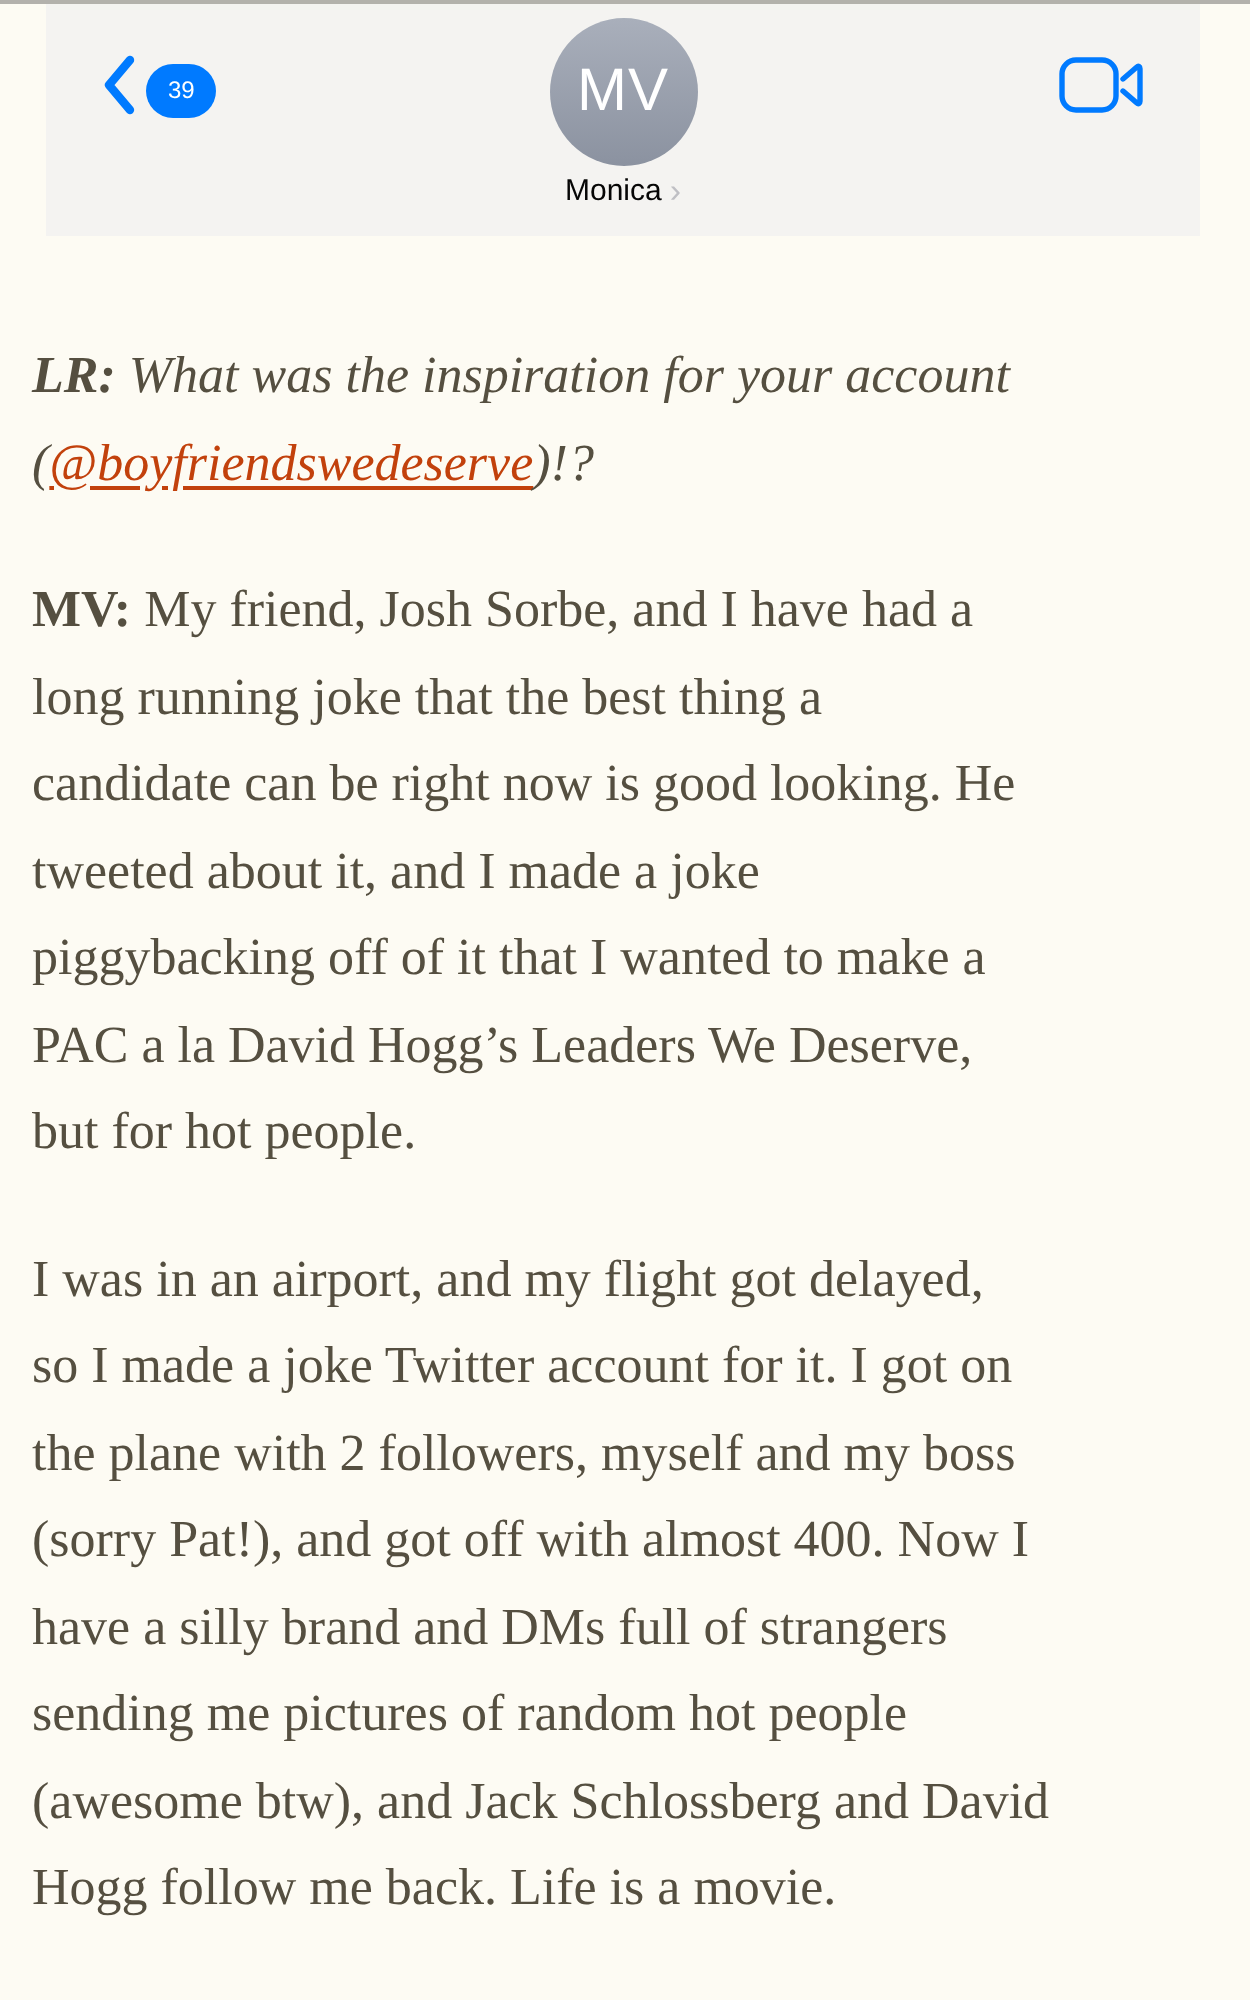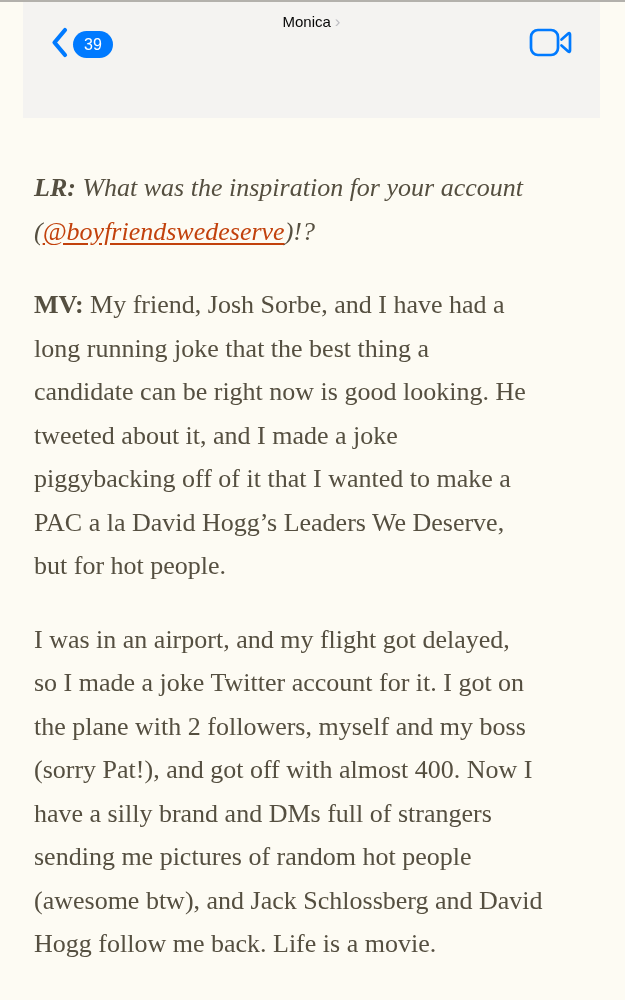--- a/index.html
+++ b/index.html
@@ -33,21 +33,21 @@
     gap: 5px;
     cursor: pointer;
   }
   .badge {
     background: #007aff;
     color: #ffffff;
     height: 27px;
     line-height: 27px;
     padding: 0 11px;
     border-radius: 14px;
-    font-size: 16px;
+    font-size: 12px;
     font-weight: 400;
   }
   .contact {
     position: absolute;
     left: 50%;
     top: 7px;
     transform: translateX(-50%);
     display: flex;
     flex-direction: column;
     align-items: center;
@@ -79,21 +79,21 @@
     line-height: 15px;
   }
   .video-button {
     position: absolute;
     right: 28px;
     top: 24px;
     cursor: pointer;
   }
   
   .article {
-    padding: 48px 14px 0 34px;
+    padding: 48px 14px 0 16px;
     font-family: "Liberation Serif", serif;
     font-size: 26px;
     line-height: 43.5px;
     color: #554f40;
   }
   .article p {
     white-space: pre-line;
     margin: 0 0 30px 0;
   }
   .article p.q {
@@ -119,20 +119,23 @@
     <div class="back-button">
       <span>
         <svg width="17" height="31" viewBox="0 0 17 31" fill="none">
           <polyline points="14,3 3.5,15.5 14,28" stroke="#007aff" stroke-width="4.2" stroke-linecap="round" stroke-linejoin="round"></polyline>
         </svg>
       </span>
       <span class="badge">39</span>
     </div>
 
     <div class="contact">
+      <div class="avatar">
+        <span>MV</span>
+      </div>
       <div class="contact-name-row">
         <span>Monica</span>
         <span class="name-chevron">›</span>
       </div>
     </div>
 
     <div class="video-button">
       <span>
         <svg width="43" height="33" viewBox="0 0 43 33" fill="none">
           <rect x="2" y="4" width="27" height="25" rx="7" stroke="#007aff" stroke-width="2.7"></rect>

